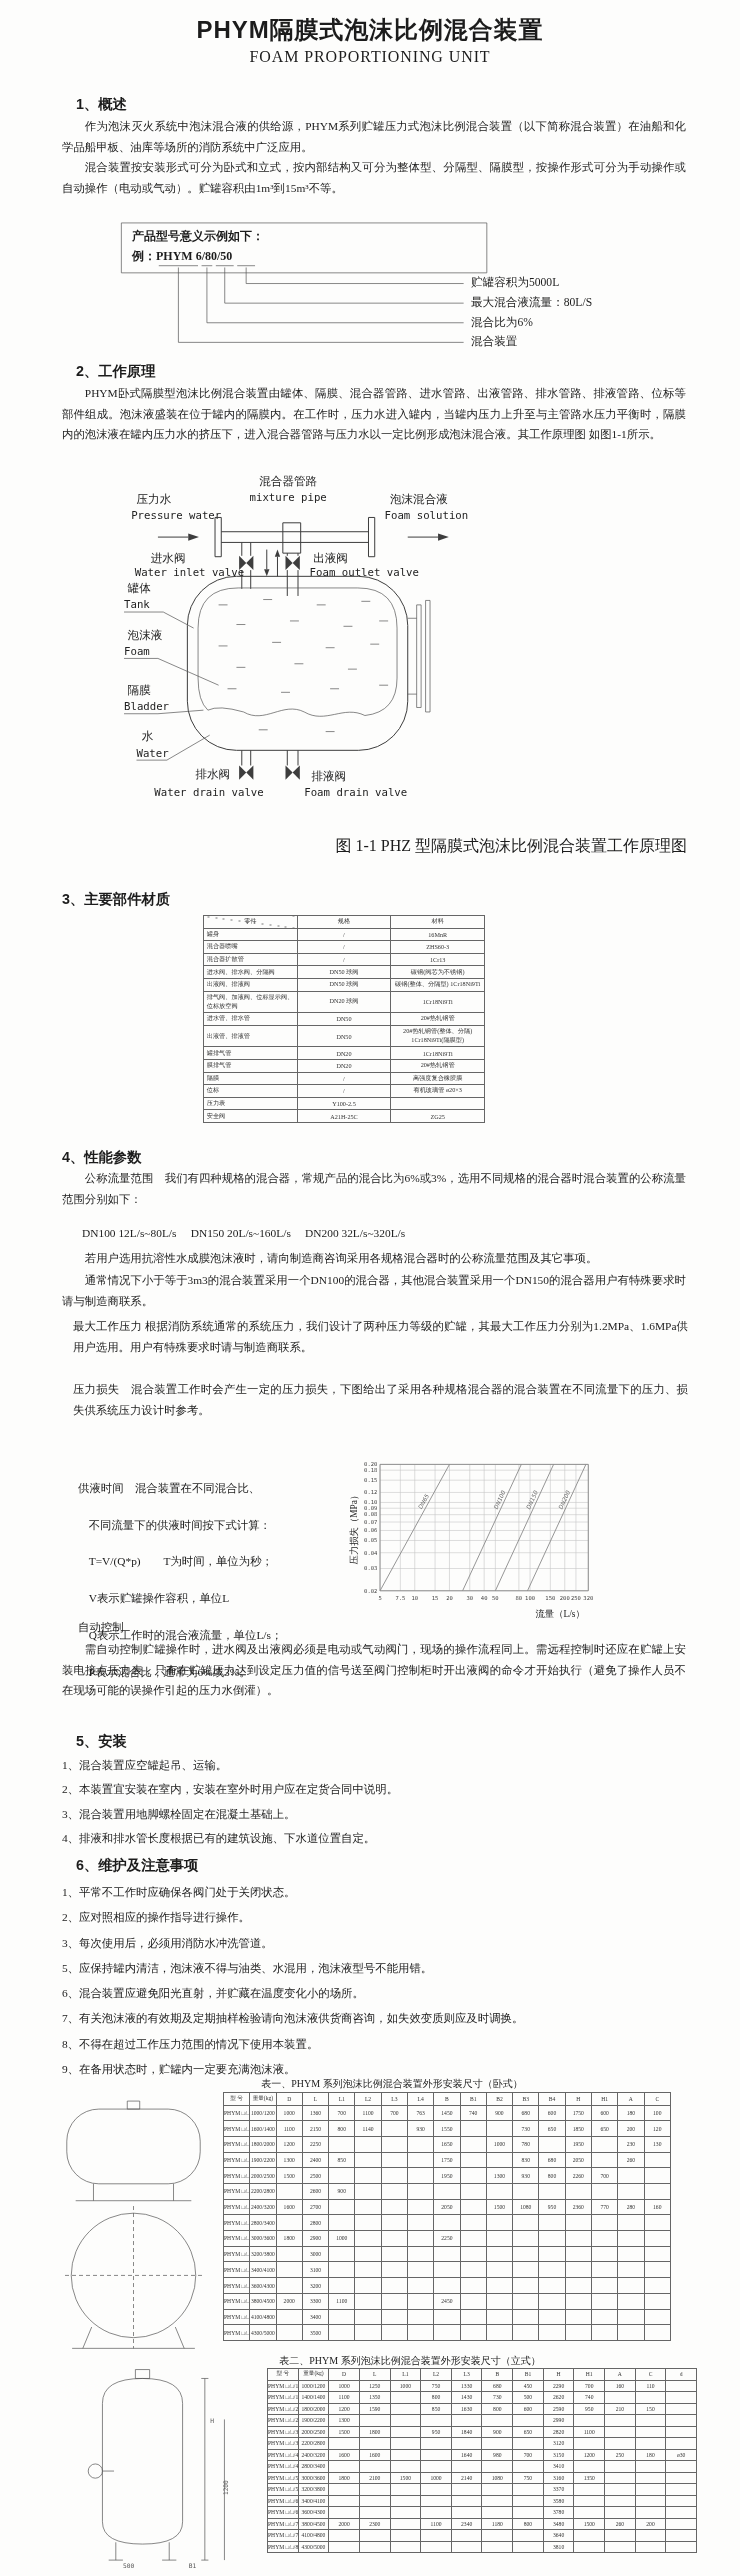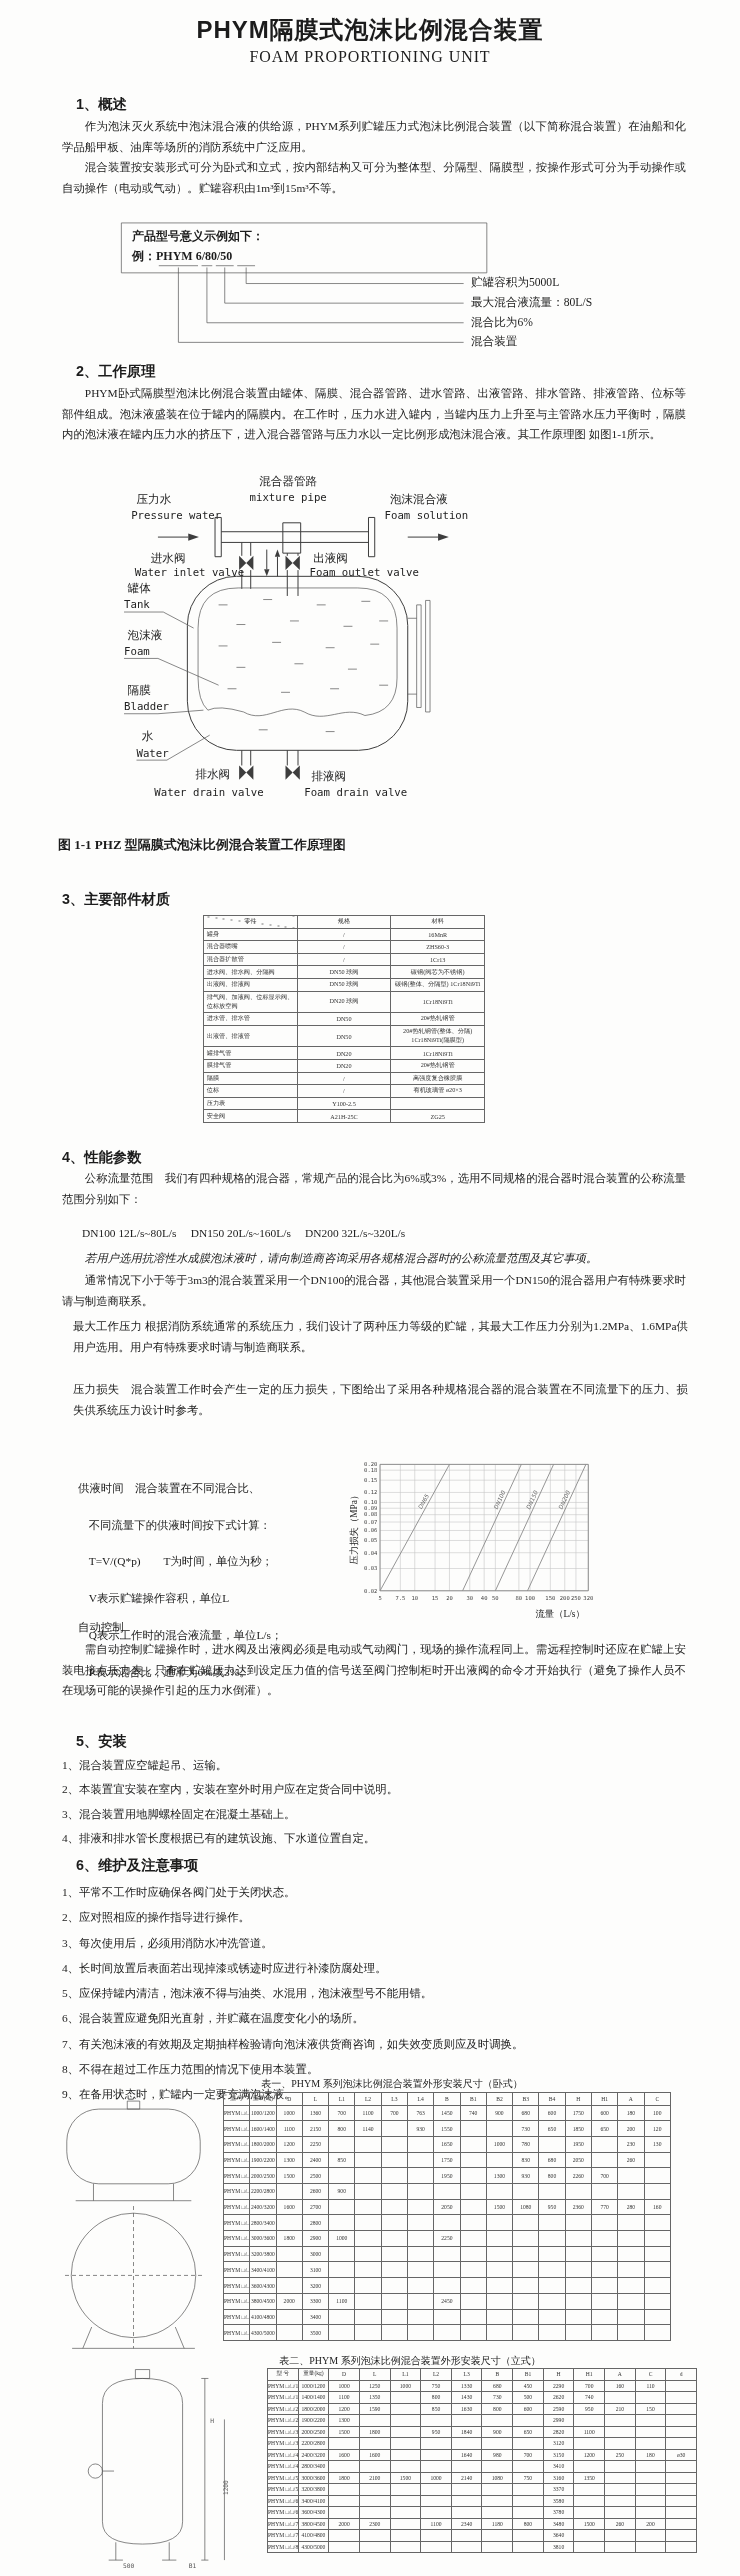--- a/index.html
+++ b/index.html
@@ -7,21 +7,21 @@
         font-family:"Liberation Serif","DejaVu Serif",serif;color:#1c1c1c;overflow:hidden;}
   .abs{position:absolute;}
   .title{width:740px;text-align:center;font-family:"Liberation Sans","DejaVu Sans",sans-serif;
          font-weight:bold;font-size:24px;letter-spacing:0.9px;}
   .subtitle{width:740px;text-align:center;font-size:16px;letter-spacing:0.9px;}
   .h-sec{font-family:"Liberation Sans","DejaVu Sans",sans-serif;font-weight:bold;font-size:14.3px;}
   .para{font-size:11.4px;line-height:20.5px;text-align:justify;}
   .ind{text-indent:2em;}
   .callout{font-size:11.6px;white-space:nowrap;}
   .modelbox-line{font-size:12px;font-weight:bold;white-space:nowrap;}
-  .fig-caption{text-align:left;font-weight:bold;font-size:13px;}
+  .fig-caption{text-align:right;font-weight:normal;font-size:16px;}
   .tbl-caption{text-align:center;font-size:10px;}
   svg{display:block;}
   svg line,svg path,svg rect,svg circle,svg polyline{vector-effect:non-scaling-stroke;}
   .dg{stroke:#3d3d3d;stroke-width:1;fill:none;}
   .dg-thin{stroke:#555;stroke-width:0.7;fill:none;}
   .dg-fill{fill:#3d3d3d;stroke:none;}
   svg text.cn{font-family:"Liberation Serif","DejaVu Serif",serif;font-size:13px;fill:#222;}
   svg text.en{font-family:"DejaVu Sans Mono",monospace;font-size:12px;fill:#222;}
   svg text.dim{font-family:"DejaVu Sans Mono",monospace;font-size:7px;fill:#555;}
   .grid{stroke:#c6c6c6;stroke-width:0.6;}
@@ -269,21 +269,21 @@
             <td>A21H-25C</td>
             <td>ZG25</td>
           </tr>
         </tbody>
       </table>
     </div>
 
   <div class="abs h-sec" style="left:62px;top:1148px;">4、性能参数</div>
   <div class="abs para ind" style="left:62px;top:1168px;width:624px;">公称流量范围　我们有四种规格的混合器，常规产品的混合比为6%或3%，选用不同规格的混合器时混合装置的公称流量范围分别如下：</div>
   <div class="abs para" style="left:82px;top:1223px;width:588px;">DN100  12L/s~80L/s　  DN150  20L/s~160L/s　  DN200  32L/s~320L/s</div>
-  <div class="abs para ind" style="left:62px;top:1248px;width:624px;font-style:italic;">若用户选用抗溶性水成膜泡沫液时，请向制造商咨询采用各规格混合器时的公称流量范围及其它事项。</div>
+  <div class="abs para ind" style="left:62px;top:1248px;width:624px;">若用户选用抗溶性水成膜泡沫液时，请向制造商咨询采用各规格混合器时的公称流量范围及其它事项。</div>
   <div class="abs para ind" style="left:62px;top:1270px;width:624px;">通常情况下小于等于3m3的混合装置采用一个DN100的混合器，其他混合装置采用一个DN150的混合器用户有特殊要求时请与制造商联系。</div>
   <div class="abs para" style="left:73px;top:1316px;width:615px;">最大工作压力 根据消防系统通常的系统压力，我们设计了两种压力等级的贮罐，其最大工作压力分别为1.2MPa、1.6MPa供用户选用。用户有特殊要求时请与制造商联系。</div>
   <div class="abs para" style="left:73px;top:1379px;width:615px;">压力损失　混合装置工作时会产生一定的压力损失，下图给出了采用各种规格混合器的混合装置在不同流量下的压力、损失供系统压力设计时参考。</div>
 
   <div class="abs" style="left:78px;top:1462px;width:267px;">
       <div class="st-line">供液时间　混合装置在不同混合比、</div>
       <div class="st-line indented">不同流量下的供液时间按下式计算：</div>
       <div class="st-line indented">T=V/(Q*p)　　T为时间，单位为秒；</div>
       <div class="st-line indented">V表示贮罐操作容积，单位L</div>
       <div class="st-line indented">Q表示工作时的混合液流量，单位L/s；</div>
@@ -367,21 +367,20 @@
       <div class="pitem">2、本装置宜安装在室内，安装在室外时用户应在定货合同中说明。</div>
       <div class="pitem">3、混合装置用地脚螺栓固定在混凝土基础上。</div>
       <div class="pitem">4、排液和排水管长度根据已有的建筑设施、下水道位置自定。</div>
     </div>
 
   <div class="abs h-sec" style="left:76px;top:1856px;">6、维护及注意事项</div>
   <div class="abs mnt" style="left:62px;top:1885px;width:624px;">
       <div class="pitem">1、平常不工作时应确保各阀门处于关闭状态。</div>
       <div class="pitem">2、应对照相应的操作指导进行操作。</div>
       <div class="pitem">3、每次使用后，必须用消防水冲洗管道。</div>
-      <div class="pitem">4、长时间放置后表面若出现掉漆或锈迹时应进行补漆防腐处理。</div>
       <div class="pitem">5、应保持罐内清洁，泡沫液不得与油类、水混用，泡沫液型号不能用错。</div>
       <div class="pitem">6、混合装置应避免阳光直射，并贮藏在温度变化小的场所。</div>
       <div class="pitem">7、有关泡沫液的有效期及定期抽样检验请向泡沫液供货商咨询，如失效变质则应及时调换。</div>
       <div class="pitem">8、不得在超过工作压力范围的情况下使用本装置。</div>
       <div class="pitem">9、在备用状态时，贮罐内一定要充满泡沫液。</div>
     </div>
 
   <div class="abs tbl-caption" style="left:160px;top:2077px;width:464px;">表一、PHYM 系列泡沫比例混合装置外形安装尺寸（卧式）</div>
   <div class="abs" style="left:49px;top:2097px;">
     <svg width="169" height="259" viewBox="0 0 190 290">

